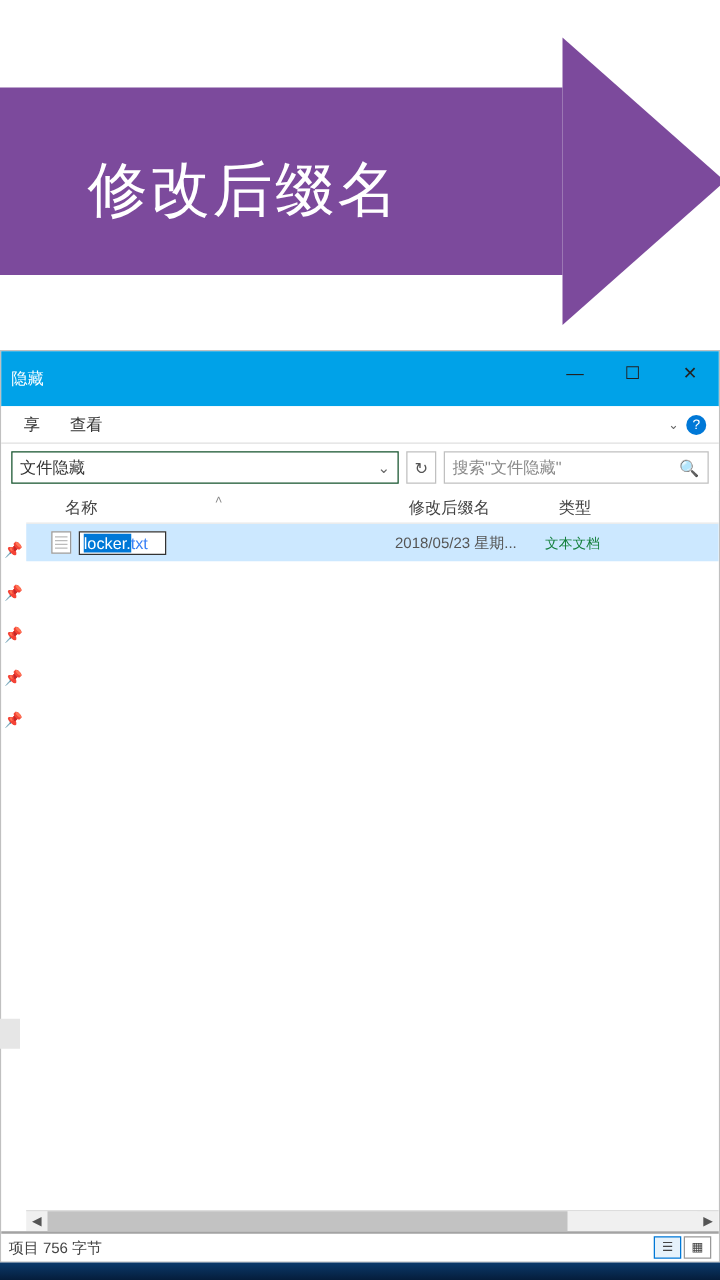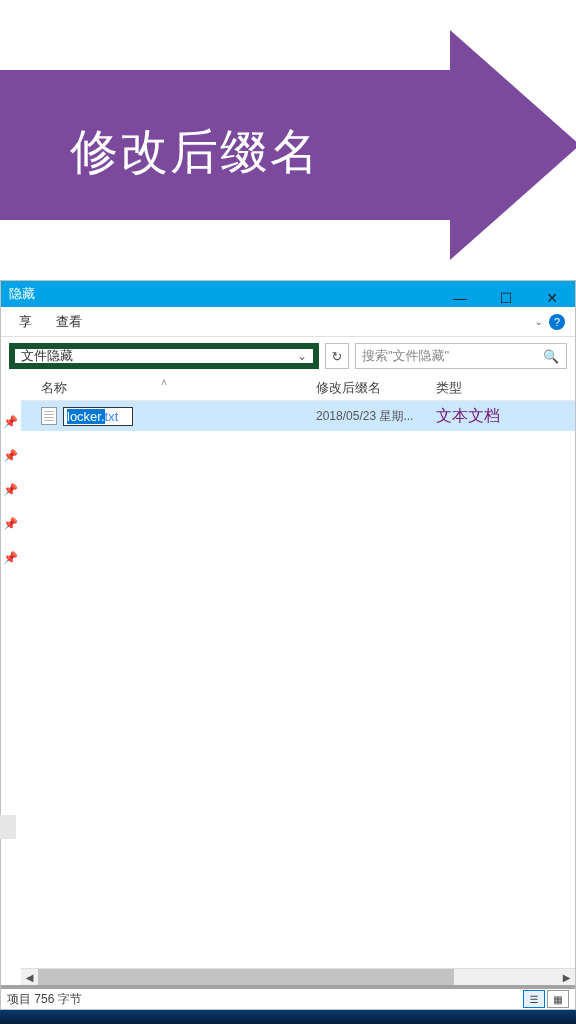--- a/index.html
+++ b/index.html
@@ -56,21 +56,21 @@
       left: 0;
       width: 576px;
       height: 730px;
       background: #fff;
       border: 1px solid #c0c0c0;
       display: flex;
       flex-direction: column;
     }
     .titlebar {
       background: #00a2e8;
-      height: 26px;
+      height: 44px;
       display: flex;
       align-items: center;
       justify-content: space-between;
       padding-left: 8px;
     }
     .titlebar-text {
       color: #fff;
       font-size: 13px;
     }
     .window-controls {
@@ -128,21 +128,21 @@
       height: 38px;
       display: flex;
       align-items: center;
       padding: 6px 8px;
       gap: 6px;
       background: #fff;
     }
     .path-box {
       flex: 0 0 310px;
       height: 26px;
-      border: 6px solid #14532d;
+      border: 1px solid #14532d;
       display: flex;
       align-items: center;
       padding: 0 6px;
       font-size: 13px;
       color: #333;
       position: relative;
     }
     .path-box::after {
       content: "⌄";
       position: absolute;
@@ -205,21 +205,21 @@
     .columns-header {
       height: 26px;
       display: flex;
       align-items: center;
       border-bottom: 1px solid #e8e8e8;
       font-size: 13px;
       color: #444;
       padding-left: 20px;
       position: relative;
     }
-    .col-name { width: 275px; position: relative; }
+    .col-name { width: 275px; position: relative; margin-left: 11px; }
     .col-date { width: 120px; }
     .col-type { width: 110px; }
     .sort-arrow {
       position: absolute;
       left: 120px;
       top: -2px;
       color: #888;
       font-size: 10px;
     }
     .file-row {
@@ -257,21 +257,21 @@
     }
     .file-rename-sel {
       background: #0078d7;
       color: #fff;
     }
     .file-rename-ext {
       color: #3b82f6;
     }
     .row-col-name { width: 275px; display: flex; align-items: center; }
     .row-col-date { width: 120px; color: #555; font-size: 12px; }
-    .row-col-type { width: 110px; color: #701a75; font-size: 16px; }
+    .row-col-type { width: 110px; color: #15803d; font-size: 11px; }
     .spacer { flex: 1; }
     .sidebar-strip {
       position: absolute;
       left: 0;
       bottom: 185px;
       width: 16px;
       height: 24px;
       background: #e6e6e6;
     }
     .scrollbar-h {
@@ -300,21 +300,21 @@
     .scroll-thumb {
       position: absolute;
       left: 0;
       top: 0;
       height: 100%;
       width: 80%;
       background: #c2c2c2;
     }
     .statusbar {
       height: 24px;
-      border-top: 4px solid #a3a3a3;
+      border-top: 2px solid #a3a3a3;
       display: flex;
       align-items: center;
       font-size: 12px;
       color: #444;
       padding: 0 6px;
       background: #fff;
     }
     .status-text {
       flex: 1;
     }

